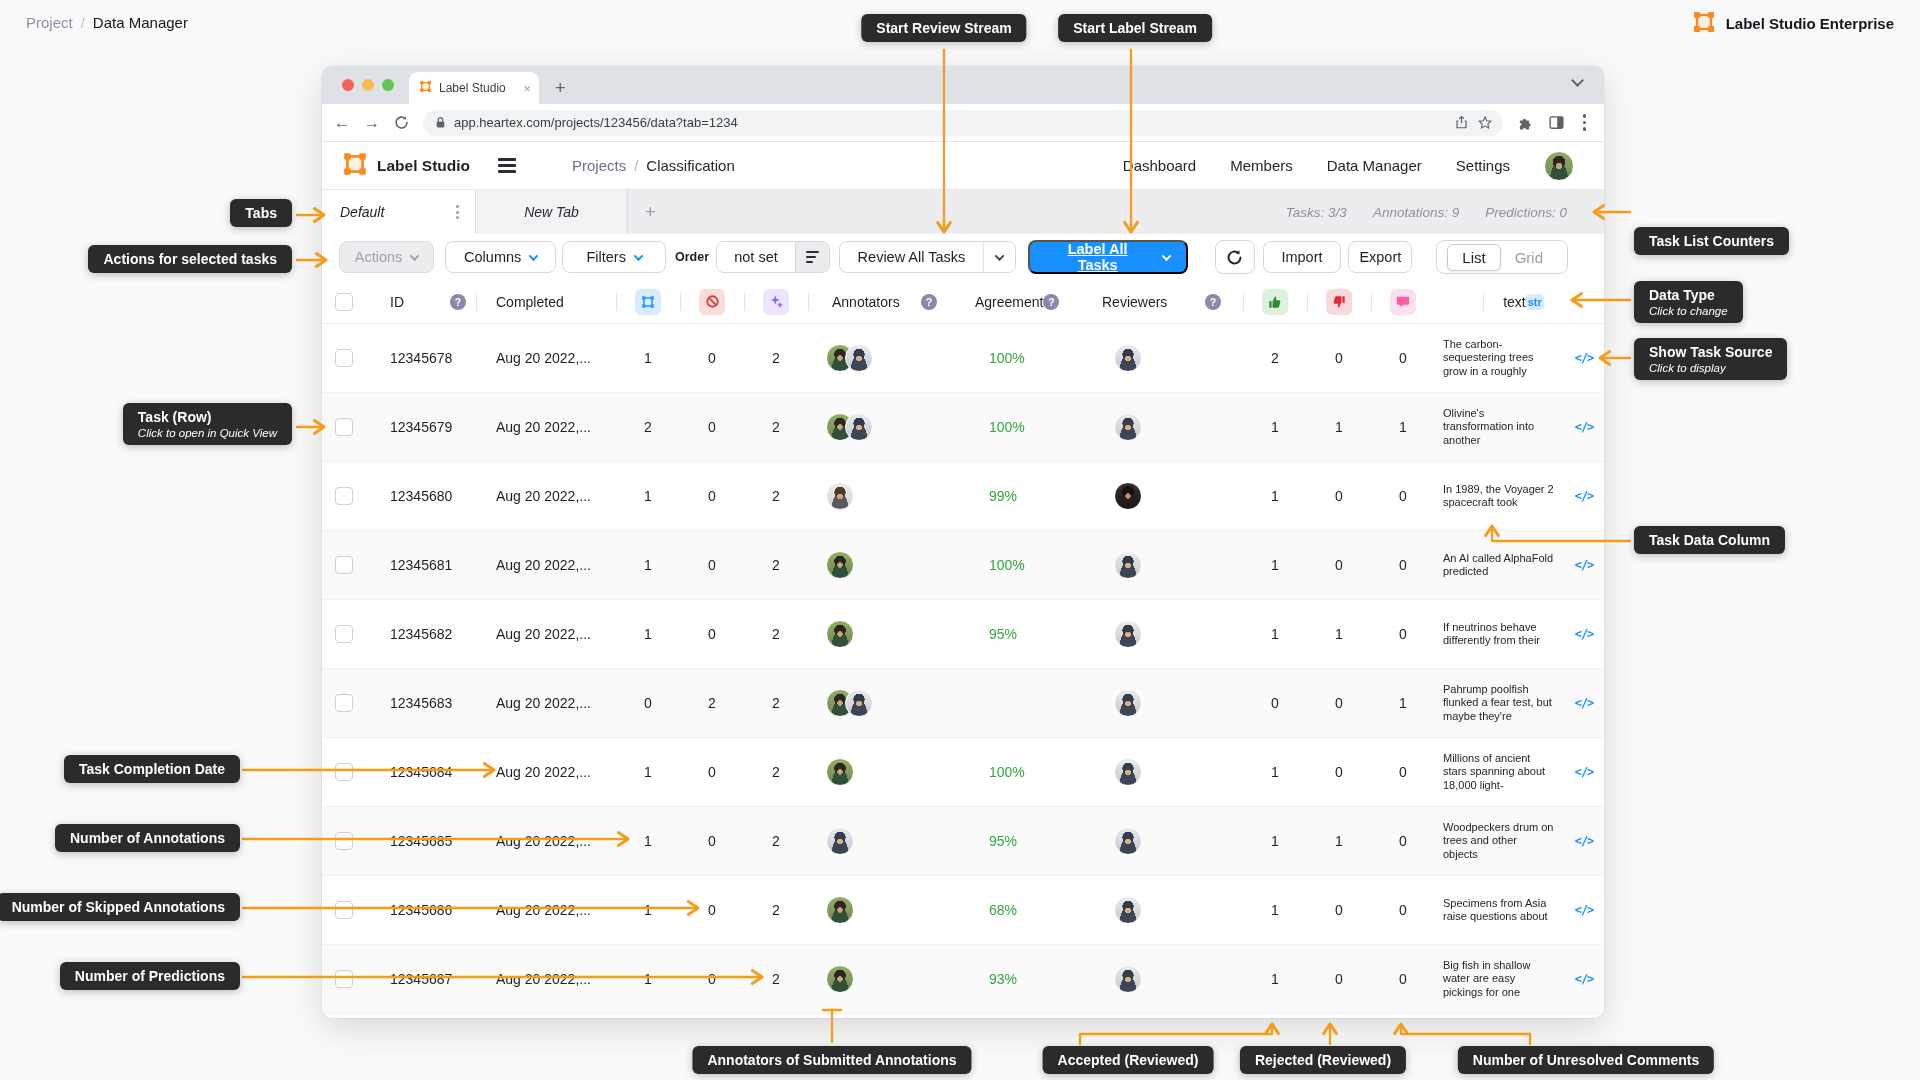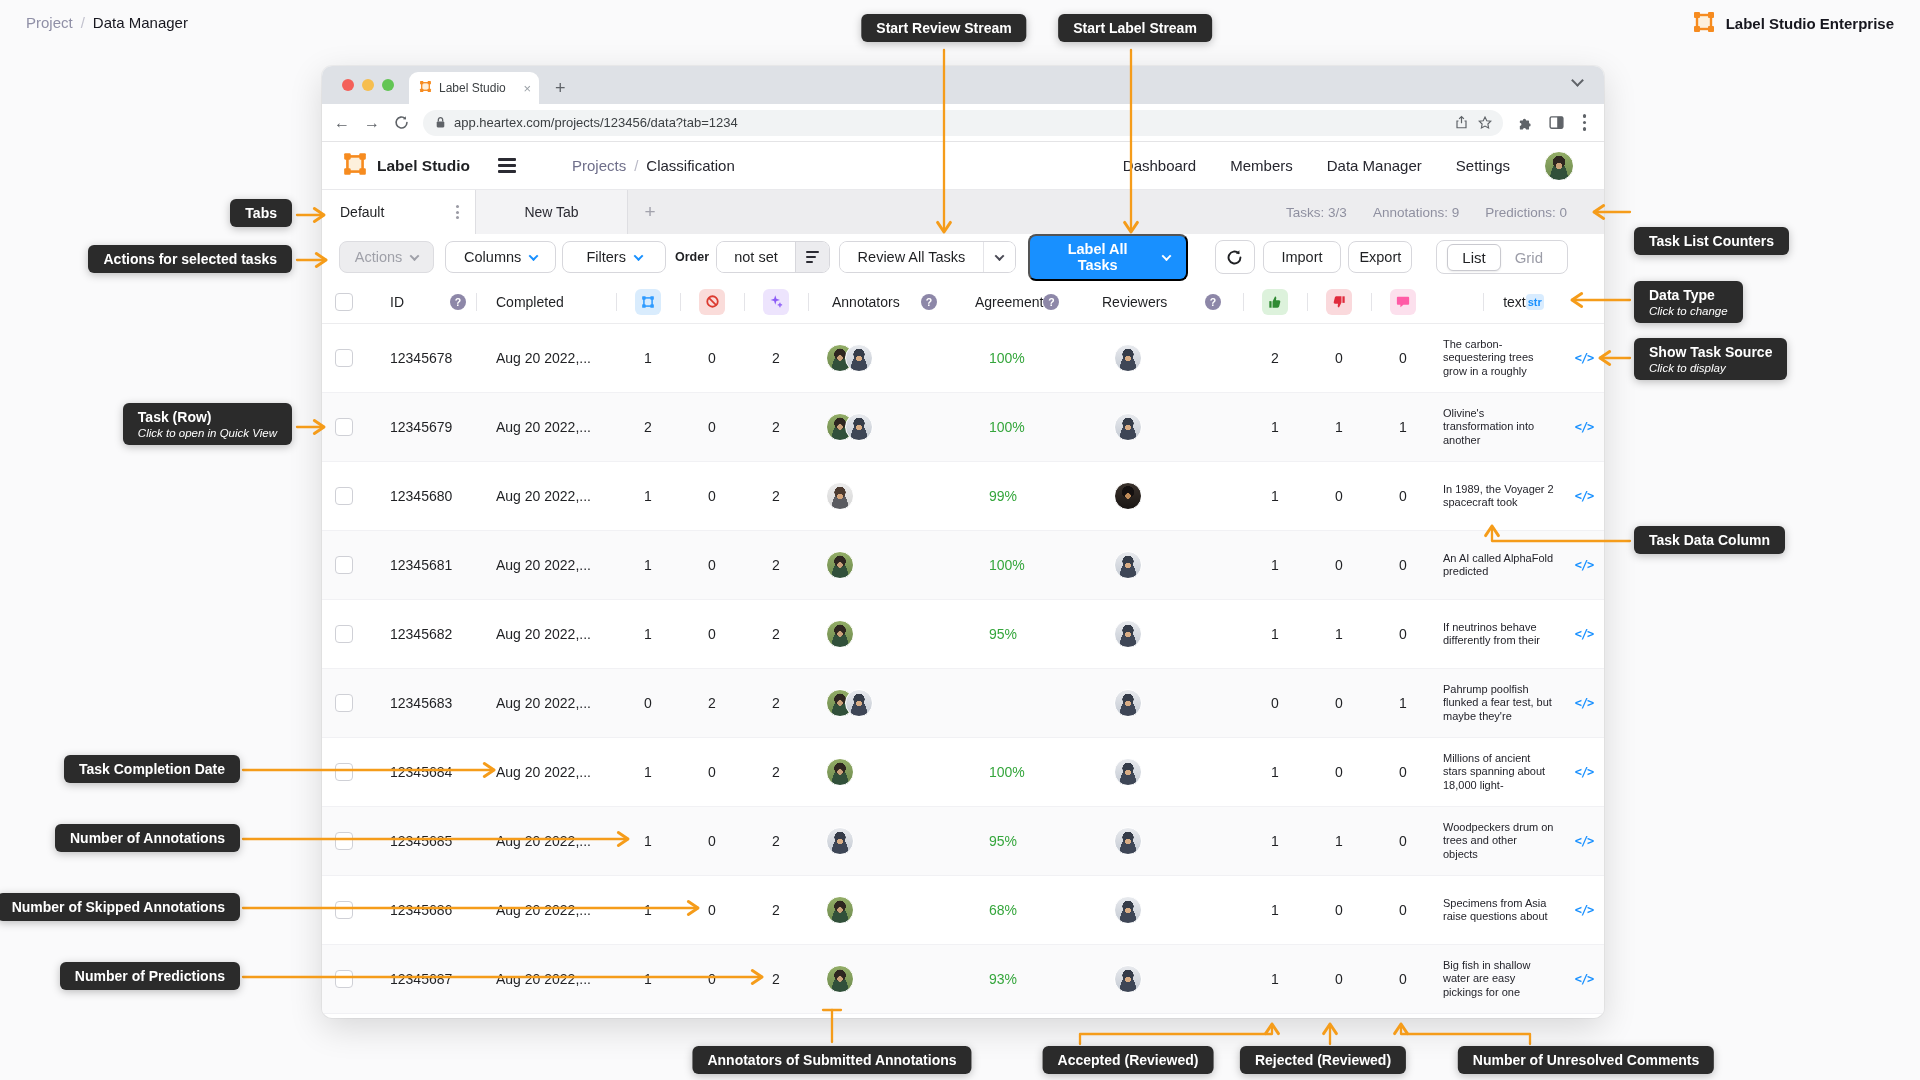--- a/index.html
+++ b/index.html
@@ -33,42 +33,42 @@
   
   .appheader { height:48px; background:#fff; border-bottom:1px solid #E9E9EC; display:flex; align-items:center; padding:0 30px 0 20px; }
   .appheader .brand { font-size:15.5px; font-weight:600; color:#1F2023; margin-left:9px; }
   .hamburger { margin-left:28px; display:inline-flex; flex-direction:column; gap:3.5px; cursor:pointer; }
   .hamburger i { width:18px; height:2.4px; background:#2B2B33; border-radius:1px; }
   .app-bc { margin-left:56px; font-size:15px; }
   .app-bc .dim{ color:#6F6F8A; } .app-bc .sep{ color:#B9B9C6; margin:0 8px; } .app-bc .cur{ color:#26262E; }
   .appnav { margin-left:auto; display:flex; align-items:center; gap:34px; font-size:15px; color:#26262E; }
 
   
-  .viewsrow { height:44px; background:#EDEDEF; display:flex; align-items:stretch; font-size:14px; }
+  .viewsrow { height:44px; background:#EDEDEF; display:flex; align-items:stretch; font-size:14px;font-style:italic; }
   .vtab-active { width:153px; background:#fff; display:flex; align-items:center; justify-content:space-between; padding:0 12px 0 18px; color:#1F2023; font-weight:500; }
   .vdots { display:inline-flex; flex-direction:column; gap:2.5px; padding:4px; }
   .vdots i { width:3px; height:3px; border-radius:50%; background:#9A9AA4; }
   .vtab { width:153px; background:#F3F3F5; border-right:1px solid #DEDEE2; border-left:1px solid #DEDEE2; display:flex; align-items:center; justify-content:center; color:#2B2B33; }
   .vplus { width:44px; display:flex; align-items:center; justify-content:center; color:#A2A2AC; font-size:19px; }
   .counters { margin-left:auto; display:flex; align-items:center; gap:26px; padding-right:37px; font-size:13.5px; color:#8F90A0; }
 
   
   .toolbar { height:46px; background:#fff; display:flex; align-items:center; padding:0 36px 0 17px; }
   .tbtn { height:32px; border:1px solid #D7D7DC; border-radius:8px; background:#fff; display:inline-flex; align-items:center; justify-content:center; gap:9px; font-size:14.5px; color:#1F2023; padding:0 14px; }
   .chev { width:7px; height:7px; border-right:2px solid currentColor; border-bottom:2px solid currentColor; transform:rotate(45deg) translate(-1px,-1px); }
   .chev-blue { color:#1890FF; }
   .btn-disabled { background:#EDEDEF; color:#9FA0A8; border-color:#DCDCE0; }
   .order-label { font-size:12.5px; font-weight:700; color:#1F2023; margin:0 7px 0 9px; }
   .group { display:inline-flex; height:32px; border:1px solid #D7D7DC; border-radius:8px; overflow:hidden; }
   .group .gpart { display:inline-flex; align-items:center; padding:0 13px; font-size:14.5px; background:#fff; }
   .group .gicon { border-left:1px solid #D7D7DC; background:#ECECEF; display:inline-flex; align-items:center; padding:0 10px; }
   .sortlines { display:inline-flex; flex-direction:column; gap:3px; }
   .sortlines i { height:2px; background:#2B2B33; border-radius:1px; }
   .sortlines i:nth-child(1){width:13px;} .sortlines i:nth-child(2){width:10px;} .sortlines i:nth-child(3){width:7px;}
-  .btn-blue { height:47px; border-radius:8px; background:#1890FF; color:#fff; display:inline-flex; align-items:center; gap:14px; padding:0 16px; font-size:14.5px; font-weight:600; }
+  .btn-blue { height:34px; border-radius:8px; background:#1890FF; color:#fff; display:inline-flex; align-items:center; gap:14px; padding:0 16px; font-size:14.5px; font-weight:600;text-decoration:underline; }
   .iconbtn { width:41px; height:34px; border:1px solid #D7D7DC; border-radius:8px; background:#fff; display:inline-flex; align-items:center; justify-content:center; }
   .seg { height:34px; border:1px solid #D7D7DC; border-radius:8px; background:#fff; display:inline-flex; align-items:center; padding:10px; font-size:15px; }
   .seg .on { border:1px solid #C9C9CF; border-radius:6px; padding:4px 14px; color:#1F2023; font-weight:500; box-shadow:0 1px 2px rgba(0,0,0,.08); background:#fff; }
   .seg .off { padding:4px 14px; color:#9C9DA8; }
 
   
   .tgrid { display:grid; grid-template-columns:44px 110px 140px 64px 64px 64px 145px 125px 165px 64px 64px 64px 129px 40px; align-items:center; }
   .thead { height:44px; background:#fff; border-bottom:1px solid #ECECEE; font-size:14px; color:#1F2023; font-weight:500; }
   .hcell { position:relative; display:flex; align-items:center; height:100%; }
   .hcell.sep::before { content:''; position:absolute; left:0; top:50%; transform:translateY(-50%); width:1px; height:18px; background:#E4E4E8; }

